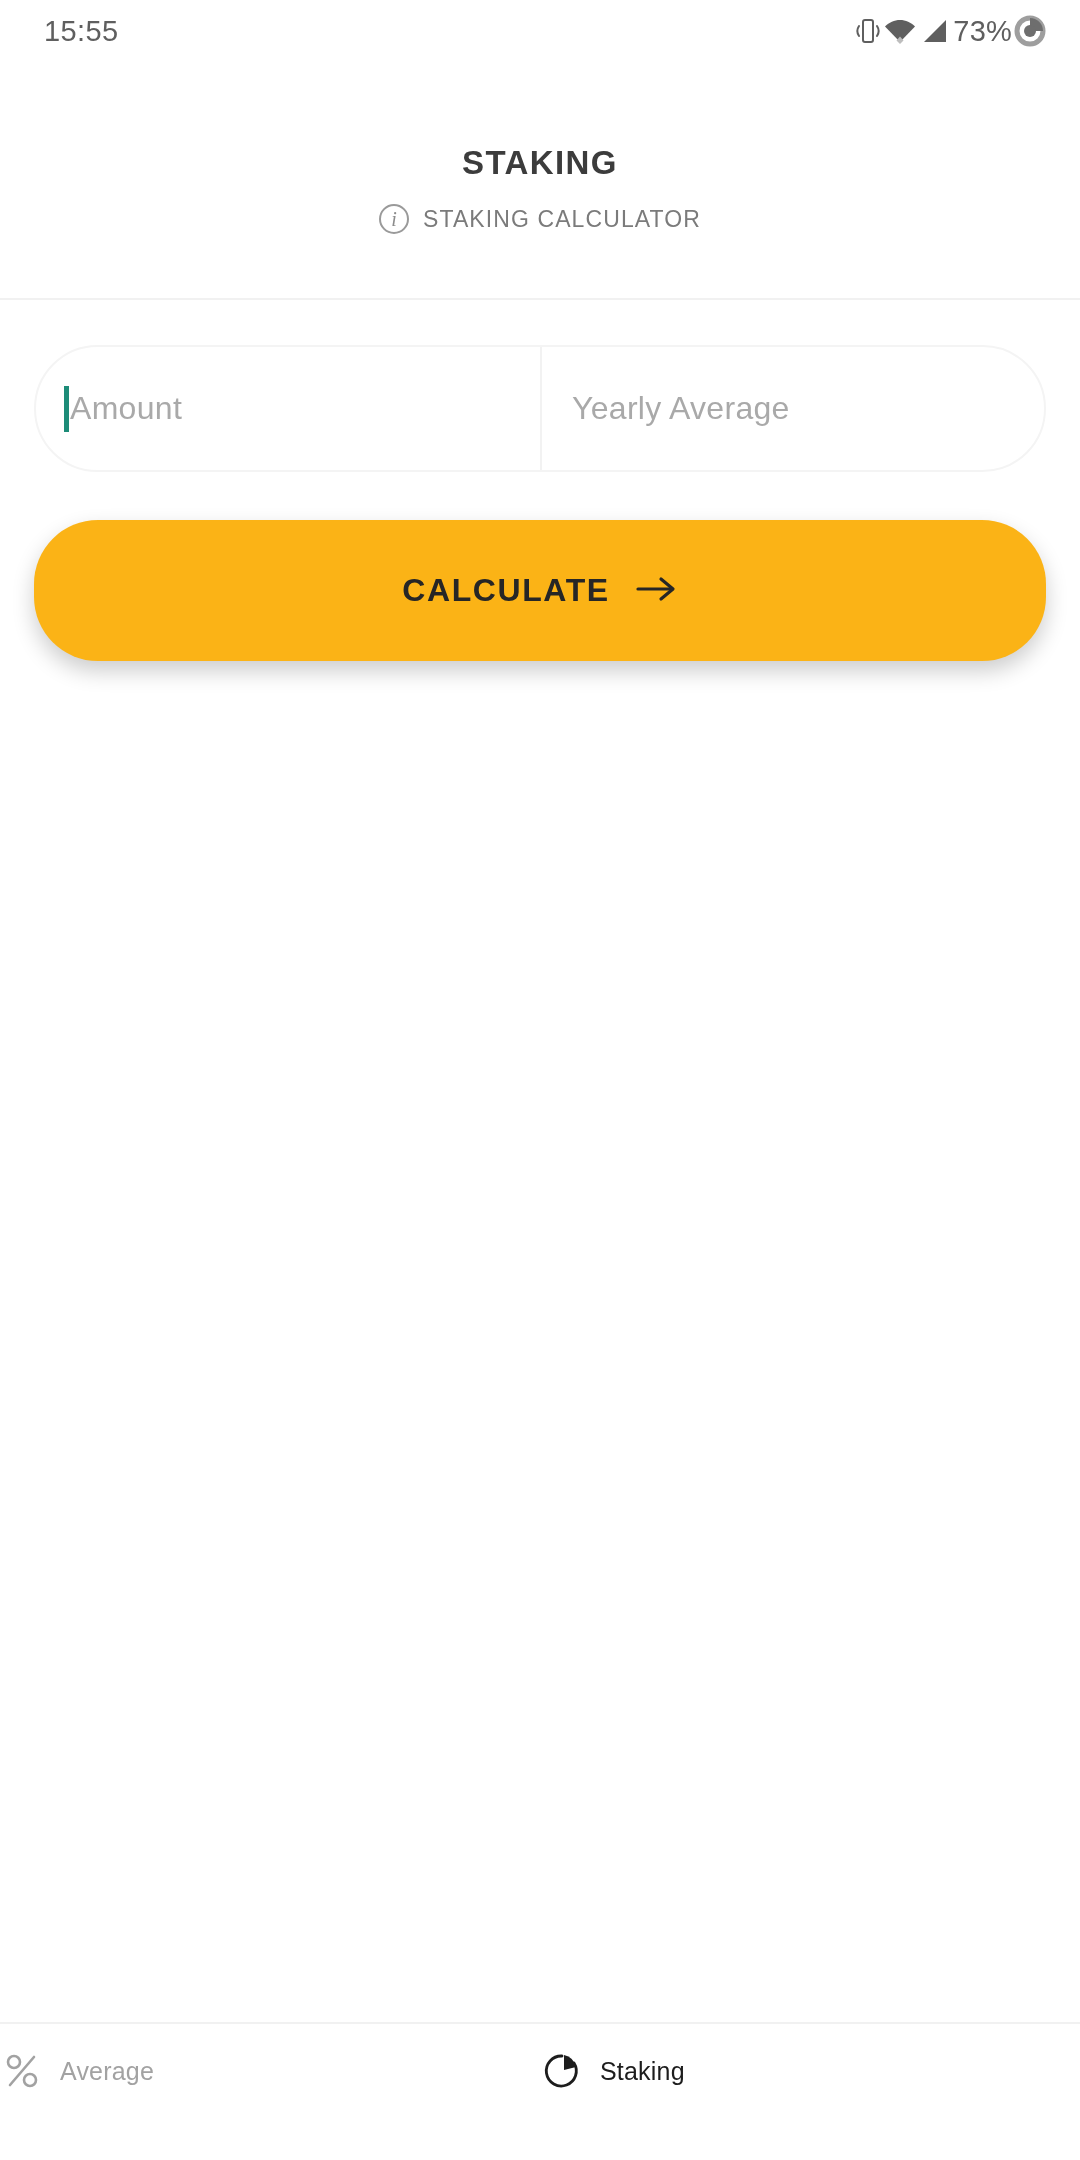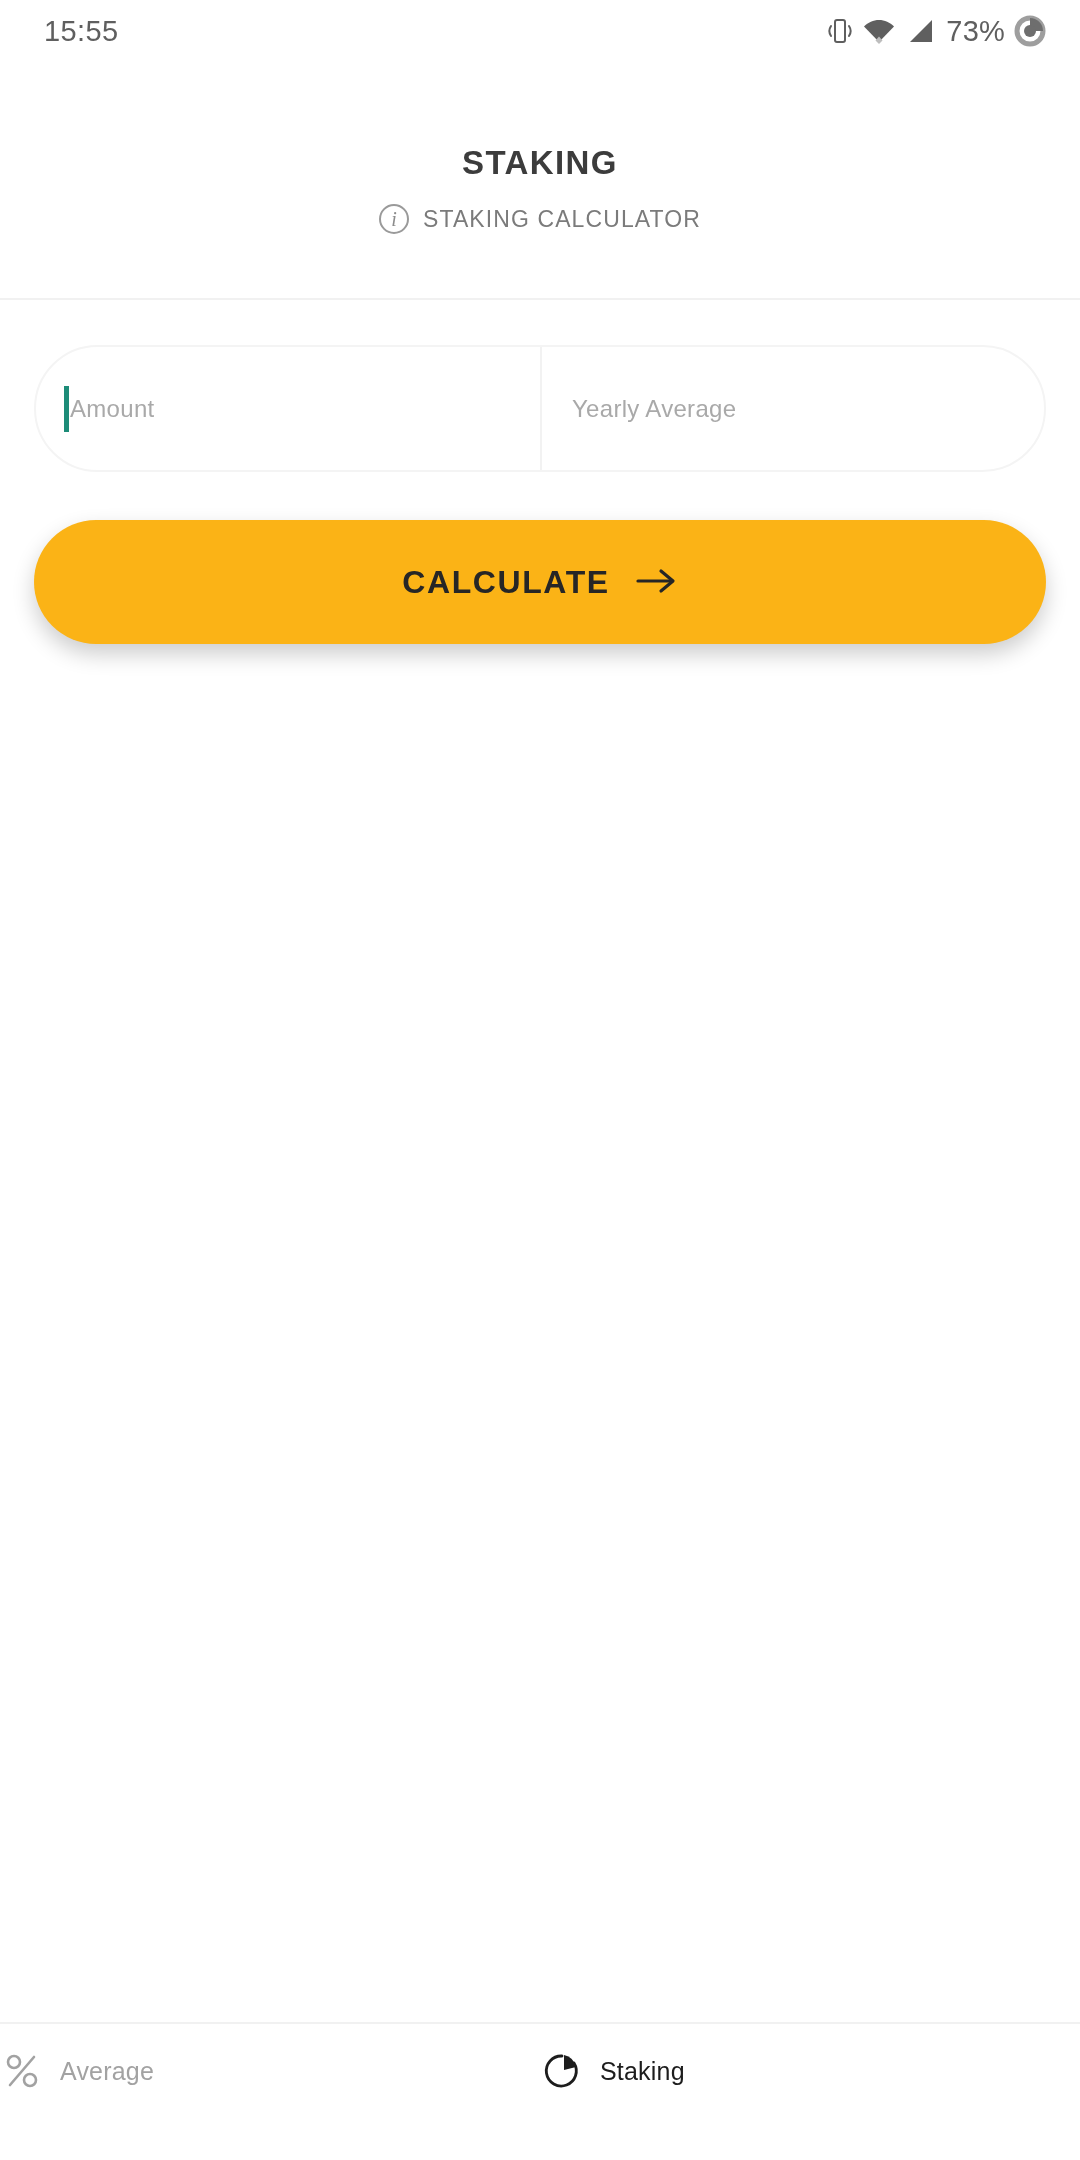--- a/index.html
+++ b/index.html
@@ -31,21 +31,21 @@
     padding: 0 34px 0 44px;
   }
   #status-time {
     font-size: 29px;
     color: #5f5f5f;
     letter-spacing: 0.4px;
   }
   #status-icons {
     display: flex;
     align-items: center;
-    gap: 9px;
+    gap: 2px;
   }
   #status-icons .sicon {
     display: flex;
     align-items: center;
     justify-content: center;
     color: #5f5f5f;
   }
   #battery-pct {
     font-size: 29px;
     color: #5f5f5f;
@@ -124,30 +124,30 @@
     border-left: 2px solid #f2f2f2;
     padding-left: 30px;
   }
   .text-caret {
     width: 5px;
     height: 46px;
     background: #1d8c78;
     flex: 0 0 5px;
   }
   .field-placeholder {
-    font-size: 24px;
+    font-size: 32px;
     color: #a9a9a9;
     letter-spacing: 0.3px;
   }
   .field-cell.focused .field-placeholder { margin-left: 1px; }
 
   
   #calculate-button {
     margin-top: 48px;
-    height: 124px;
+    height: 141px;
     border: none;
     border-radius: 64px;
     background: #fbb316;
     color: #262626;
     display: flex;
     align-items: center;
     justify-content: center;
     gap: 26px;
     box-shadow: 0 10px 22px rgba(0,0,0,0.20);
     width: 100%;

